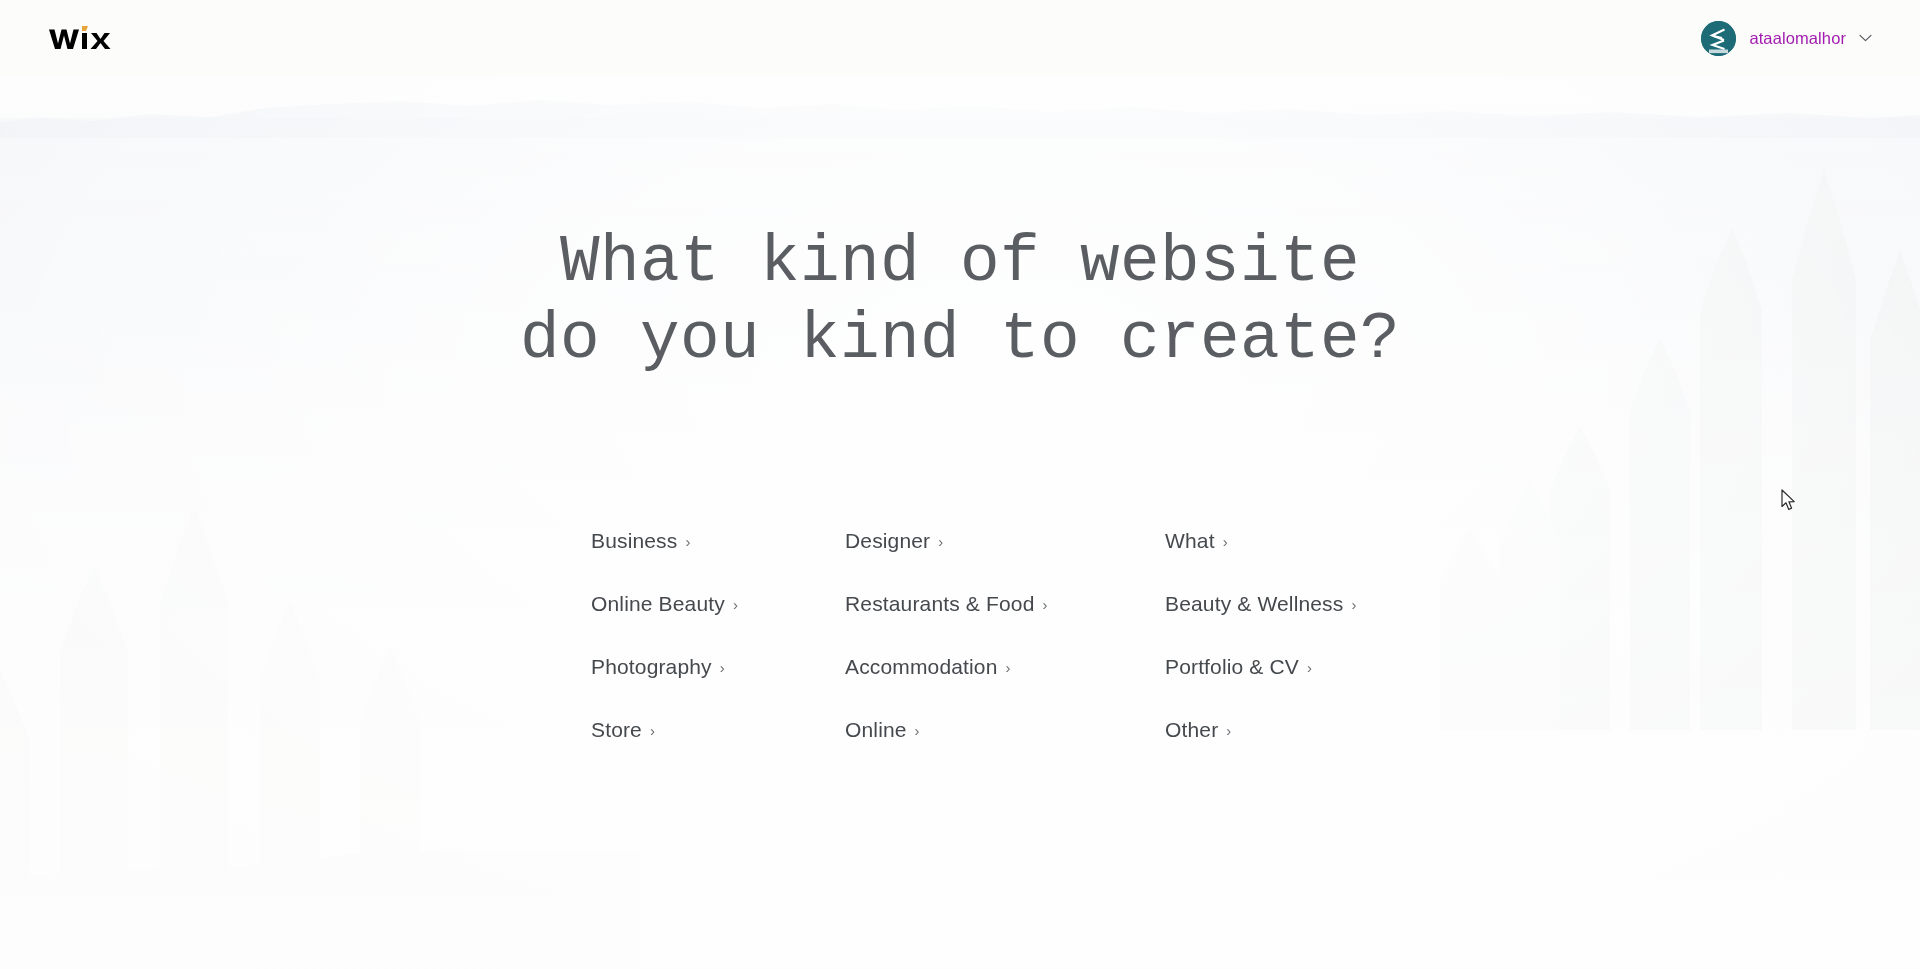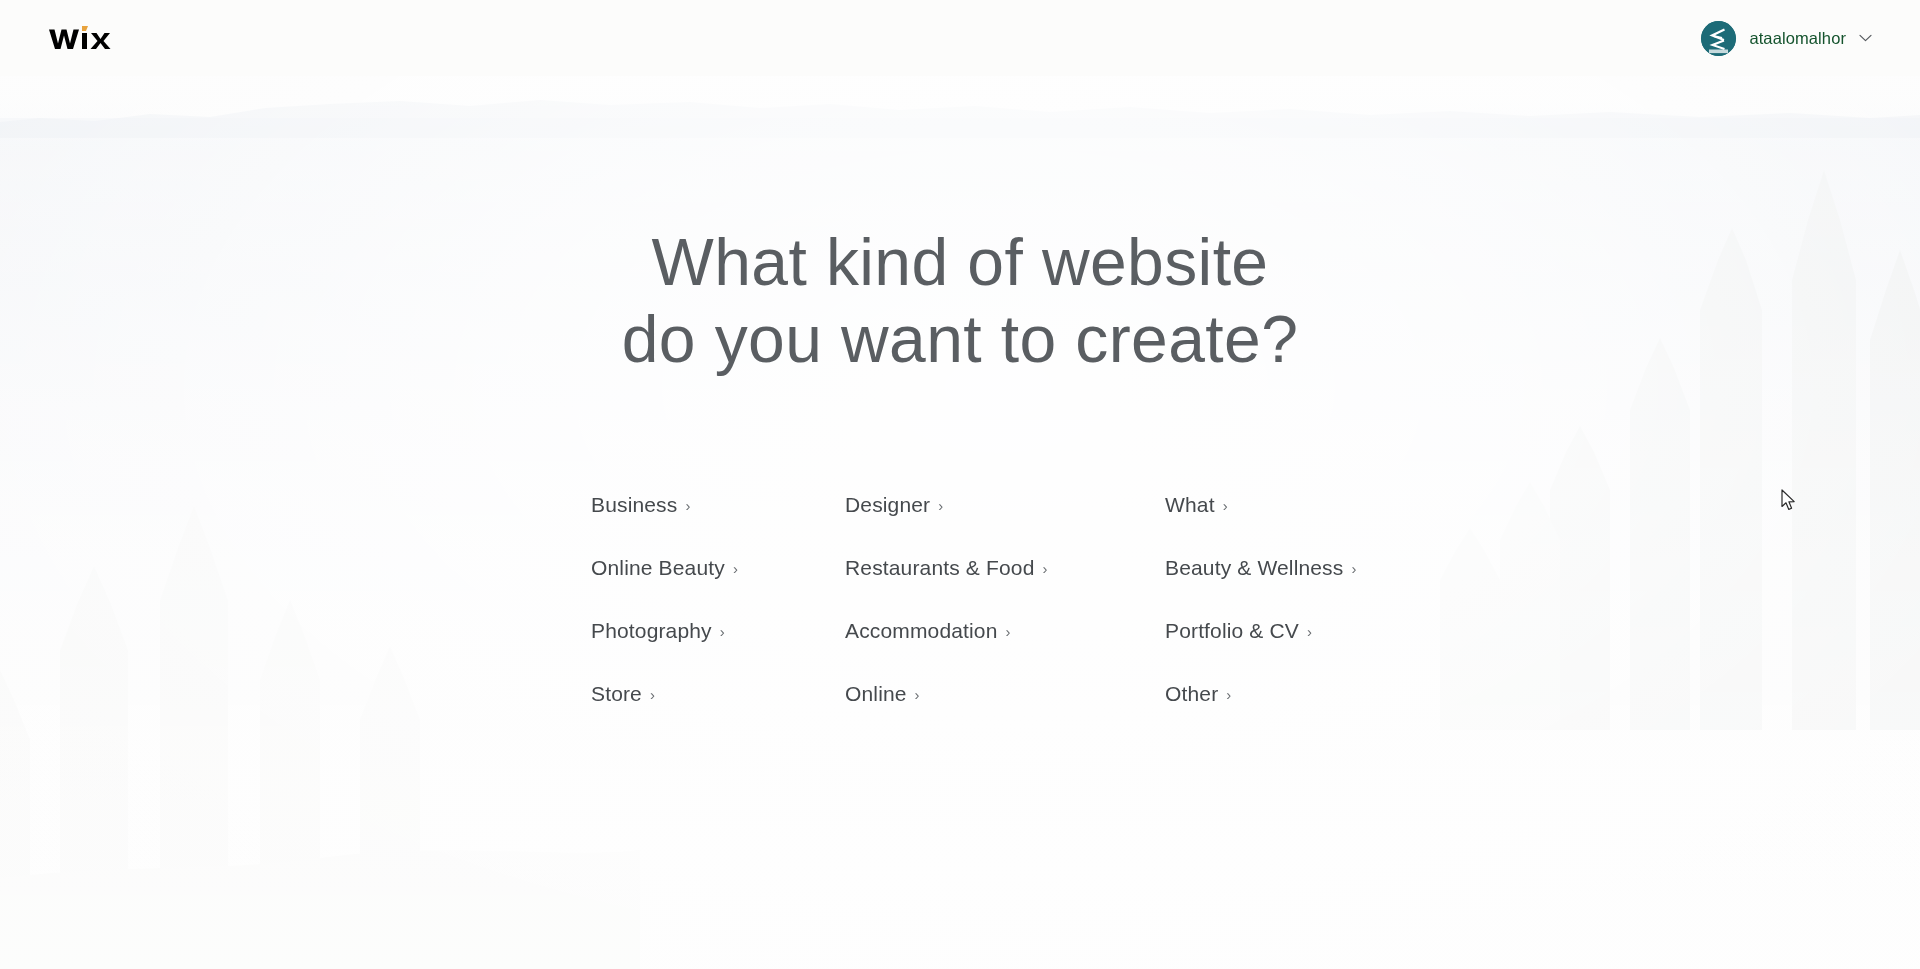--- a/index.html
+++ b/index.html
@@ -102,21 +102,21 @@
     border-radius: 50%;
     background: #1d6b77;
     display: flex;
     align-items: center;
     justify-content: center;
     overflow: hidden;
     flex: 0 0 auto;
   }
   #account-name {
     font-size: 16.5px;
-    color: #14532d;
+    color: #a21caf;
     letter-spacing: .1px;
     white-space: nowrap;
     font-weight: 400;
     text-align: center;
   }
   #account-caret { line-height: 0; display: block; }
 
   
   #main {
     position: absolute;
@@ -130,20 +130,21 @@
     position: absolute;
     left: 0; top: 224px;
     width: 1920px;
     text-align: center;
     font-size: 66px;
     font-weight: 100;
     line-height: 1.17;
     color: #5a5e62;
     letter-spacing: .4px;
     font-stretch: semi-condensed;
+    font-family: Liberation Mono, monospace;
     -webkit-font-smoothing: antialiased;
   }
   #headline .hl-line { display: block; }
 
   #category-grid {
     position: absolute;
     left: 591px;
     top: 494px;
     display: grid;
     grid-template-columns: 254px 320px auto;
@@ -156,21 +157,21 @@
     gap: 8px;
     font-size: 21px;
     font-weight: 400;
     color: #45494d;
     letter-spacing: .15px;
     cursor: pointer;
     text-decoration: none;
     width: max-content;
     line-height: 1;
   }
-  .cat-label { white-space: nowrap; }
+  .cat-label { white-space: nowrap; margin-top: 36px; }
   .cat-chevron {
     font-size: 15px;
     color: #6a6e72;
     line-height: 1;
     position: relative;
     top: -1px;
   }
 
   
   #cursor {
@@ -258,21 +259,21 @@
         <path d="M1,1.4 L6.5,6.6 L12,1.4" fill="none" stroke="#55595d" stroke-width="1.2" stroke-linecap="round" stroke-linejoin="round"></path>
       </svg>
     </span>
   </div>
 </header>
 
 <main id="main">
 
   <h1 id="headline">
     <span class="hl-line">What kind of website</span>
-    <span class="hl-line">do you want to create?</span>
+    <span class="hl-line">do you kind to create?</span>
   </h1>
 
   <nav id="category-grid">
     <a class="cat-item" href="#">
       <span class="cat-label">Business</span>
       <span class="cat-chevron">›</span>
     </a>
     <a class="cat-item" href="#">
       <span class="cat-label">Designer</span>
       <span class="cat-chevron">›</span>

